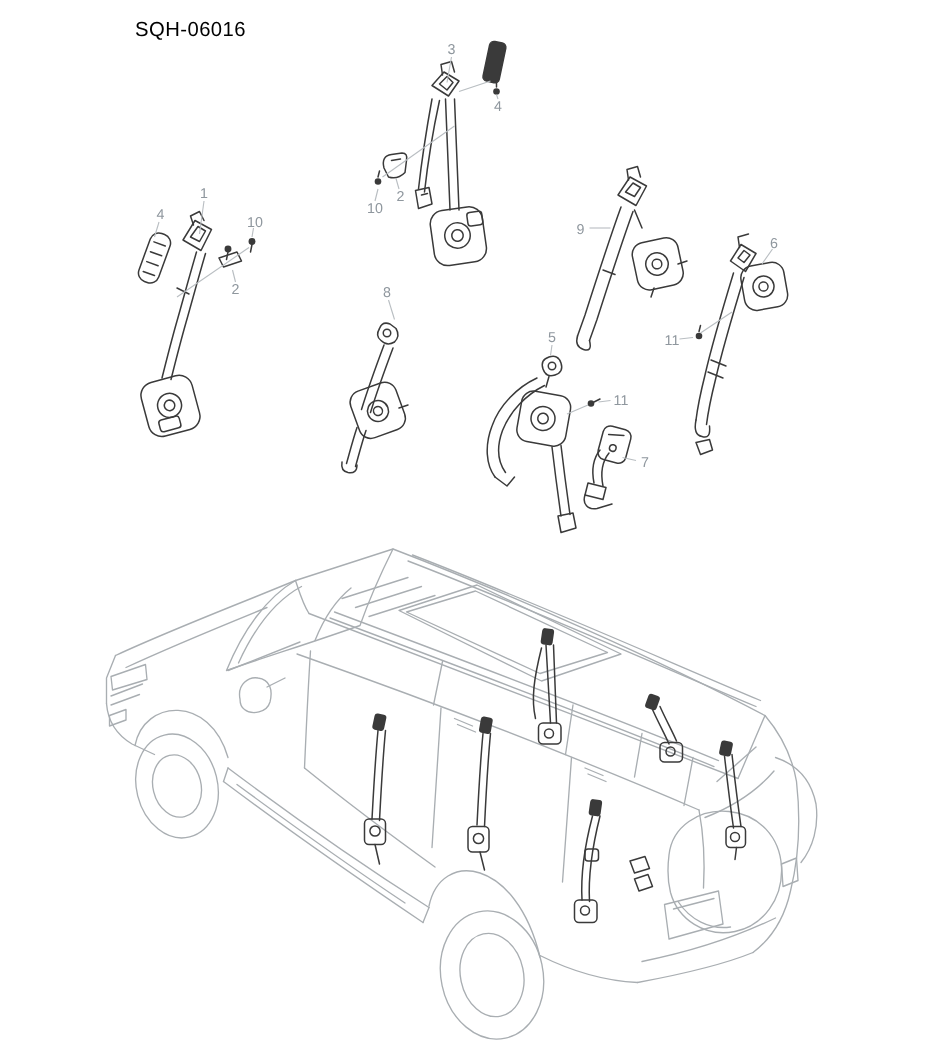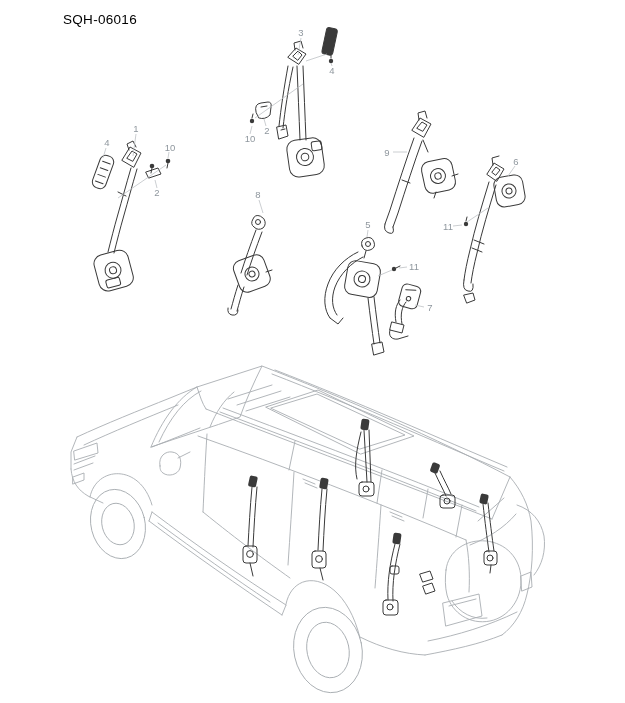--- a/index.html
+++ b/index.html
@@ -1,18 +1,18 @@
 <!DOCTYPE html>
 <html style="--c-background: #ffffff; --c-title-text: #000000; --c-callout-text: #8f979e; --c-leader-line: #b9bec2; --c-part-line: #3a3a3a; --c-vehicle-line: #a9aeb2;"><head>
 <meta charset="utf-8">
 <style>
   html,body{margin:0;padding:0;background:#fff;}
   body{width:625px;height:703px;overflow:hidden;position:relative;
        font-family:"Liberation Sans",sans-serif;}
-  .page-title{position:absolute;left:63px;top:12px;font-size:13.5px;
+  .page-title{position:absolute;left:90px;top:12px;font-size:13.5px;
        letter-spacing:.3px;color:var(--c-title-text,#000);}
   svg{position:absolute;left:0;top:0;}
   .vehicle{stroke:var(--c-vehicle-line,#a9aeb2);fill:none;stroke-width:.9;
        stroke-linecap:round;stroke-linejoin:round;}
   .parts{stroke:var(--c-part-line,#3a3a3a);fill:none;stroke-width:1;
        stroke-linecap:round;stroke-linejoin:round;}
   .inbelt{stroke:var(--c-part-line,#2e2e2e);fill:none;stroke-width:1;
        stroke-linecap:round;stroke-linejoin:round;}
   .darkfill{fill:var(--c-part-line,#3a3a3a);stroke:none;}
   .leader{stroke:var(--c-leader-line,#b9bec2);fill:none;stroke-width:.75;}

